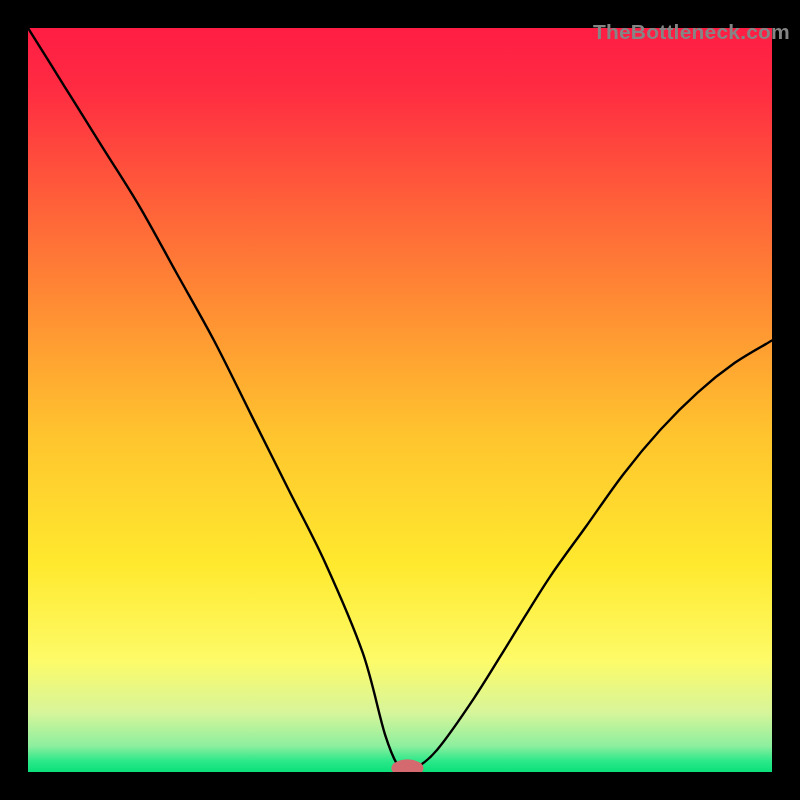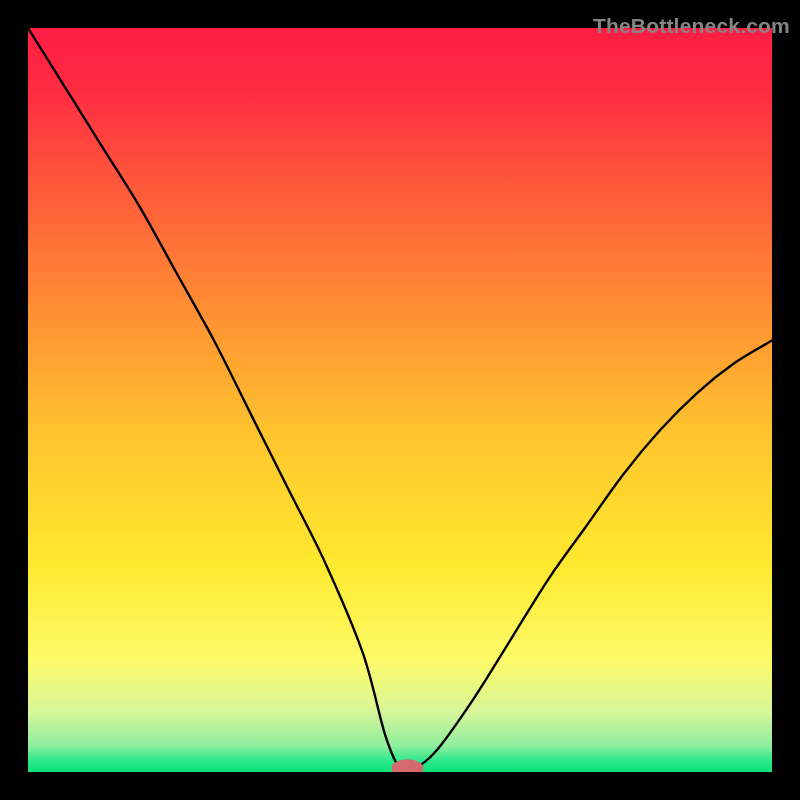--- a/index.html
+++ b/index.html
@@ -11,21 +11,21 @@
     font-family: Arial, Helvetica, sans-serif;
   }
   .stage {
     position: relative;
     width: 800px;
     height: 800px;
     background: #000;
   }
   .watermark {
     position: absolute;
-    top: 14px;
+    top: 20px;
     right: 10px;
     color: #858585;
     font-size: 21px;
     font-weight: 600;
     letter-spacing: 0.2px;
     z-index: 5;
   }
   svg.plot {
     position: absolute;
     left: 28px;

